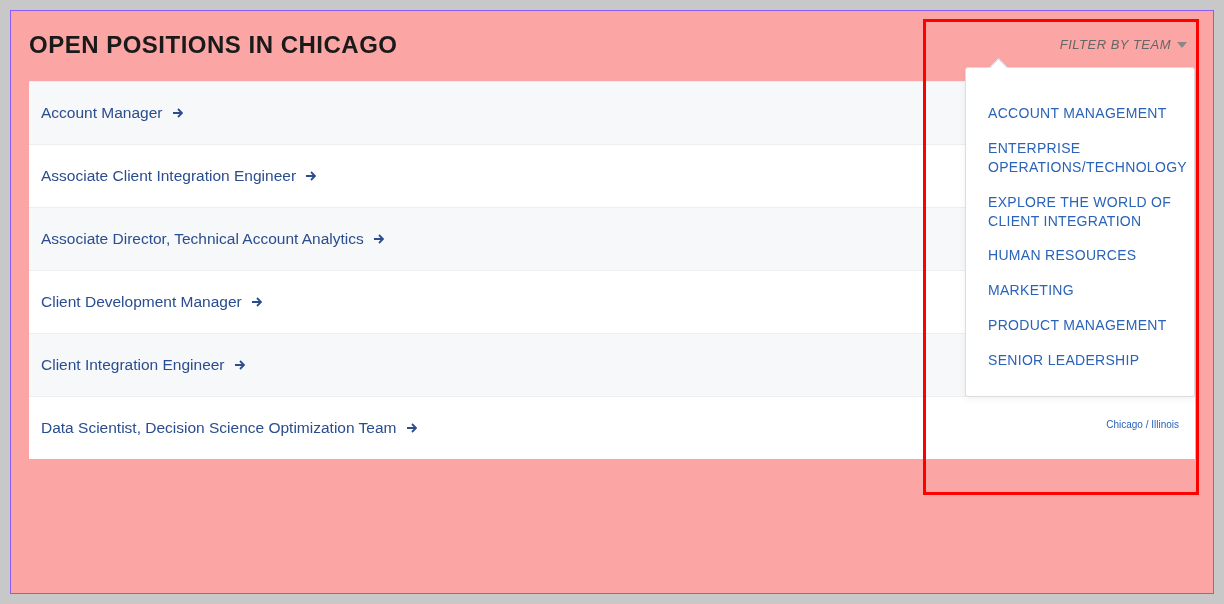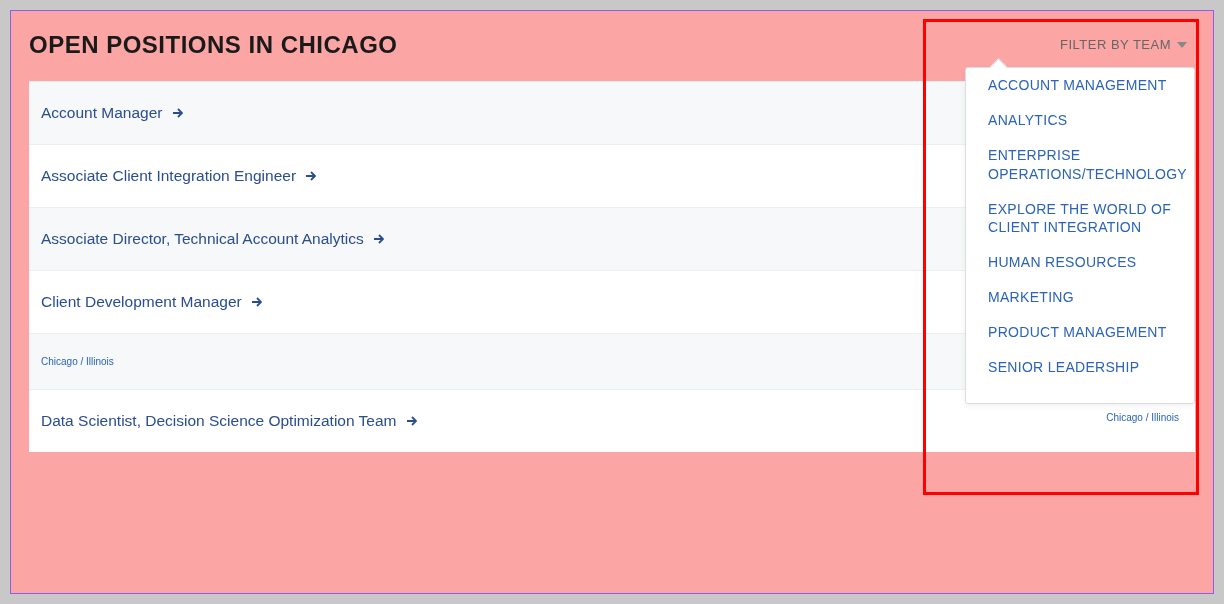--- a/index.html
+++ b/index.html
@@ -43,35 +43,36 @@
     }
     .filter-trigger {
       font-size: 13px;
       letter-spacing: 0.5px;
       color: #666;
       text-transform: uppercase;
       display: inline-flex;
       align-items: center;
       gap: 6px;
       cursor: pointer;
+      font-style: italic;
     }
     .filter-trigger svg {
       width: 10px;
       height: 6px;
     }
     .dropdown {
       position: absolute;
       top: 32px;
       right: -8px;
       width: 230px;
       background: #fff;
       border: 1px solid #ddd;
       border-radius: 3px;
       box-shadow: 0 2px 6px rgba(0,0,0,0.06);
-      padding: 0 0 18px 0;
+      padding: 28px 0 18px 0;
       z-index: 5;
     }
     .dropdown::before {
       content: "";
       position: absolute;
       top: -7px;
       left: 26px;
       width: 12px;
       height: 12px;
       background: #fff;
@@ -145,21 +146,20 @@
     <div class="filter-wrap">
       <div class="filter-trigger">
         <span>FILTER BY TEAM</span>
         <svg viewBox="0 0 10 6">
             <path d="M0 0 L5 6 L10 0 Z" fill="#888"></path>
           </svg>
       </div>
 
       <div class="dropdown">
         <span class="dropdown-item">ACCOUNT MANAGEMENT</span>
-        <span class="dropdown-item">ANALYTICS</span>
         <span class="dropdown-item">ENTERPRISE OPERATIONS/TECHNOLOGY</span>
         <span class="dropdown-item">EXPLORE THE WORLD OF CLIENT INTEGRATION</span>
         <span class="dropdown-item">HUMAN RESOURCES</span>
         <span class="dropdown-item">MARKETING</span>
         <span class="dropdown-item">PRODUCT MANAGEMENT</span>
         <span class="dropdown-item">SENIOR LEADERSHIP</span>
       </div>
     </div>
   </div>
 
@@ -201,20 +201,26 @@
       <a class="position-title">
         <span>Client Development Manager</span>
         <svg viewBox="0 0 10 10">
             <path d="M0 5 H8 M5 1 L9 5 L5 9" stroke="#2a4d8f" stroke-width="1.8" fill="none"></path>
           </svg>
       </a>
       <span class="position-location"></span>
     </div>
 
     <div class="position-row">
+      <a class="position-title">
+        <span>Client Integration Engineer</span>
+        <svg viewBox="0 0 10 10">
+            <path d="M0 5 H8 M5 1 L9 5 L5 9" stroke="#2a4d8f" stroke-width="1.8" fill="none"></path>
+          </svg>
+      </a>
       <span class="position-location">Chicago / Illinois</span>
     </div>
 
     <div class="position-row">
       <a class="position-title">
         <span>Data Scientist, Decision Science Optimization Team</span>
         <svg viewBox="0 0 10 10">
             <path d="M0 5 H8 M5 1 L9 5 L5 9" stroke="#2a4d8f" stroke-width="1.8" fill="none"></path>
           </svg>
       </a>

